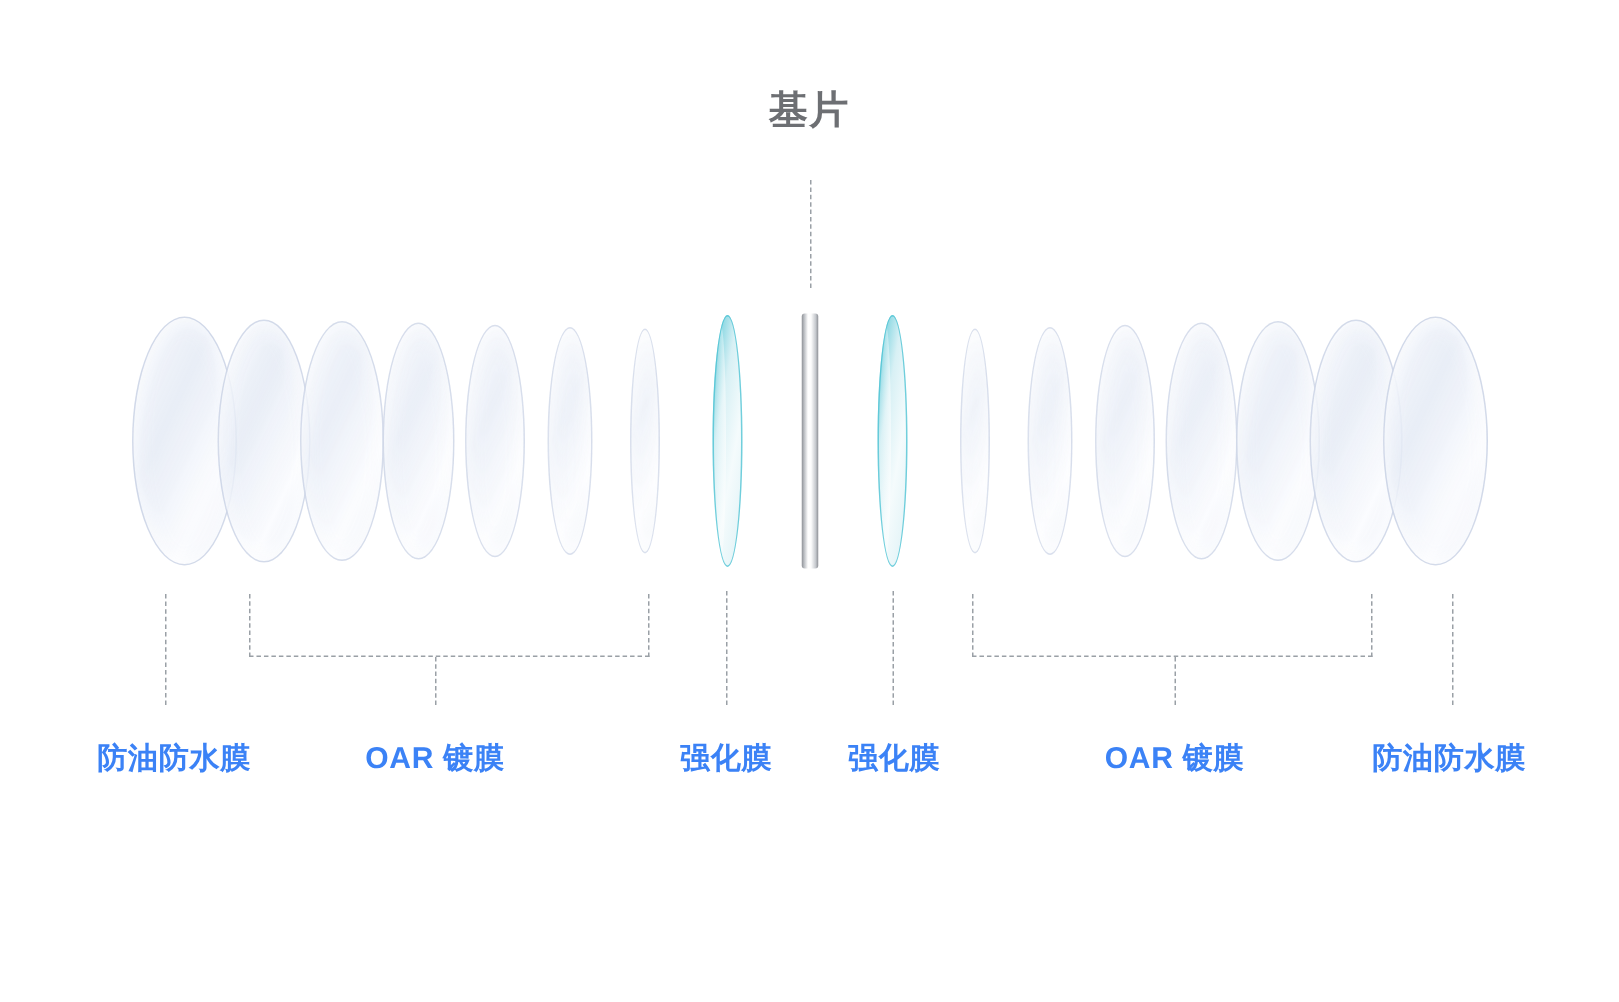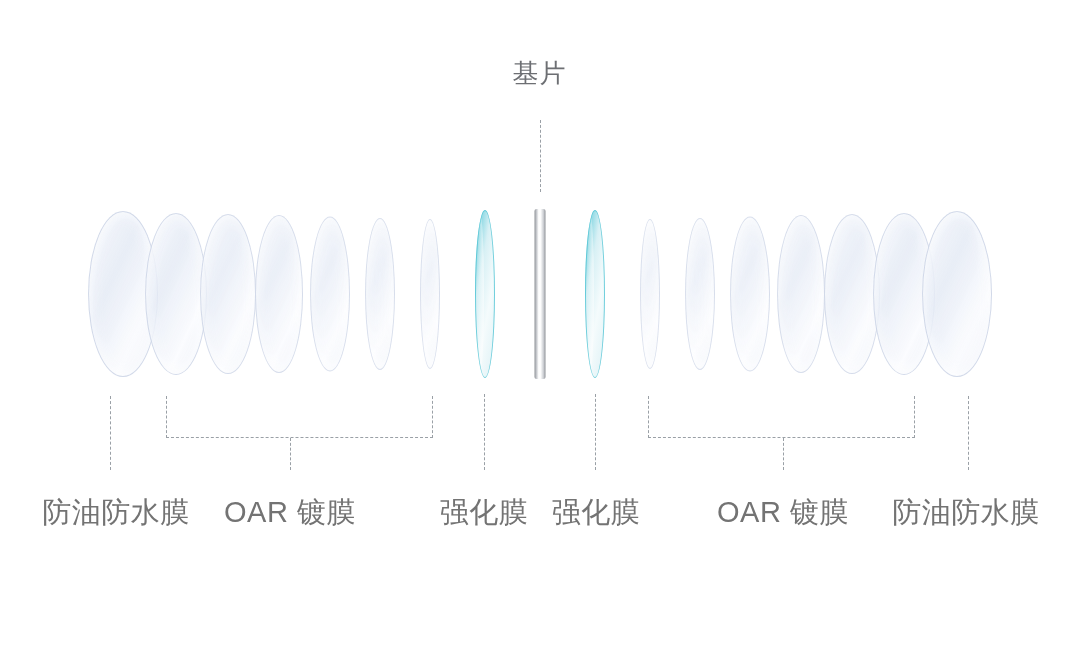--- a/index.html
+++ b/index.html
@@ -8,20 +8,21 @@
     width: 1079px; height: 668px;
     background: #ffffff;
     font-family: "Liberation Sans", "DejaVu Sans", sans-serif;
     overflow: hidden;
   }
   #stage {
     position: relative;
     width: 1079px;
     height: 668px;
     background: #ffffff;
+    font-weight: bold;
   }
 
   
   .title {
     position: absolute;
     left: 0; right: 0;
     top: 58px;
     text-align: center;
     font-size: 26px;
     line-height: 1.2;
@@ -128,23 +129,23 @@
     position: absolute;
     width: 0;
     border-left: 1px dashed #9aa0a6;
   }
 
   
   .label {
     position: absolute;
     top: 494px;
     transform: translateX(-50%);
-    font-size: 29px;
+    font-size: 20px;
     line-height: 1.25;
-    color: #737373;
+    color: #3b82f6;
     white-space: nowrap;
     letter-spacing: 0.5px;
   }
 </style>
 </head>
 <body>
 
 <div id="stage">
 
   <div class="title">基片</div>

